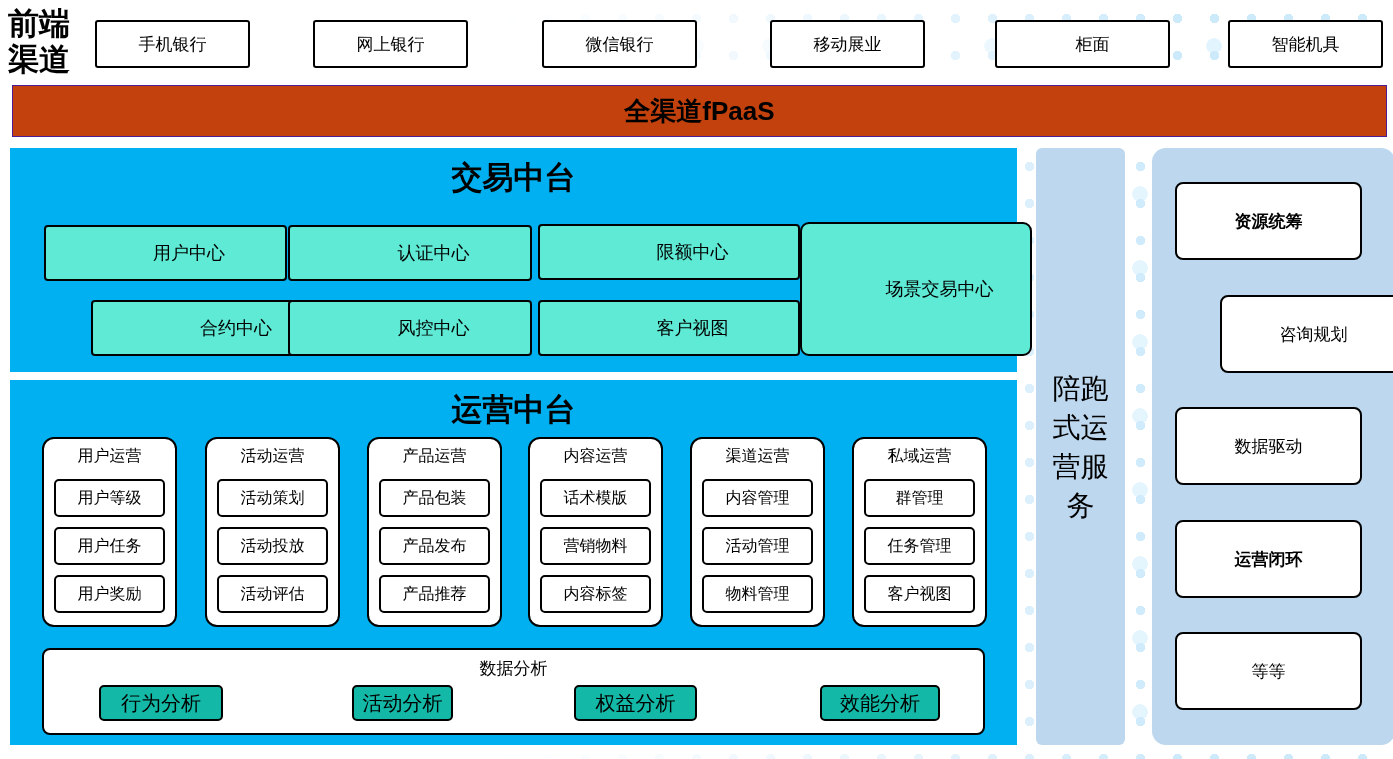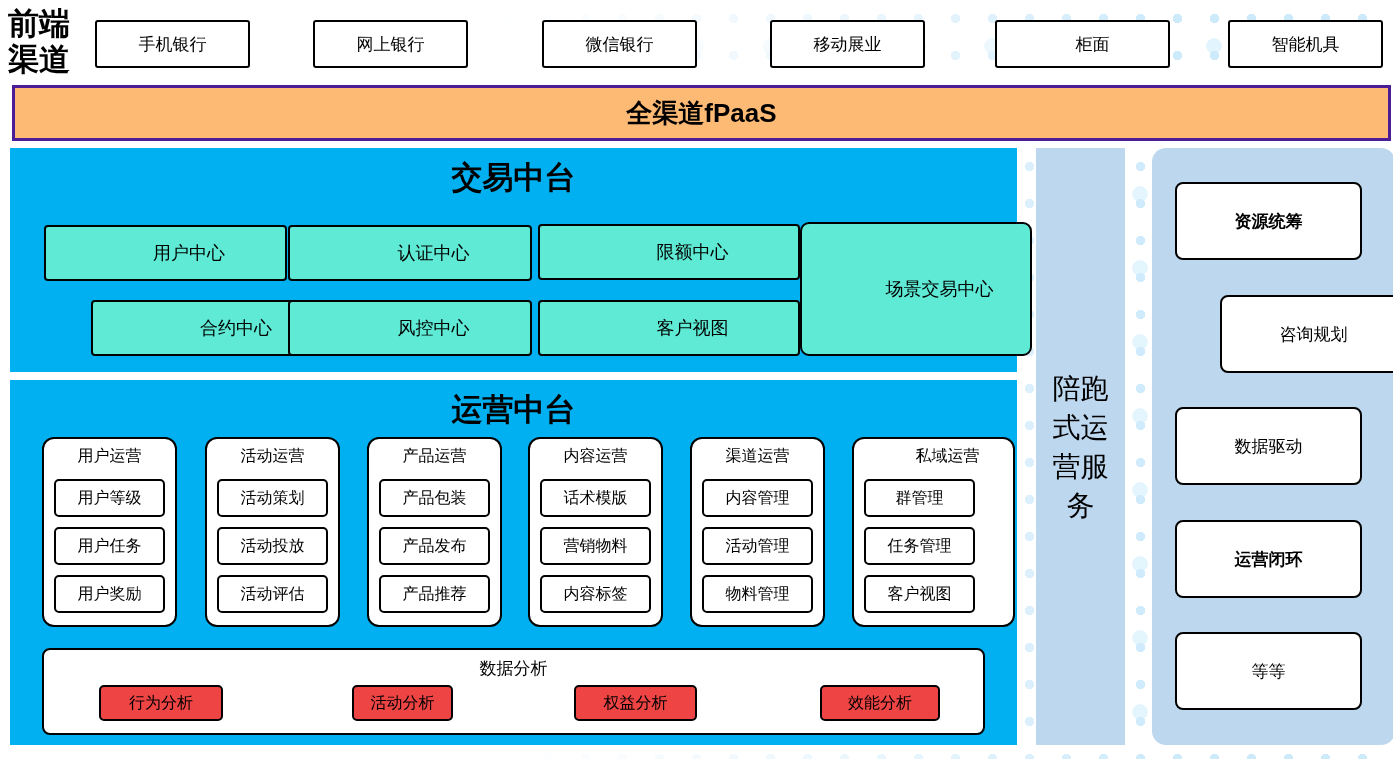--- a/index.html
+++ b/index.html
@@ -20,21 +20,21 @@
   .serif{font-family:"Liberation Serif","DejaVu Serif",serif;}
 
   .frontend-label{position:absolute;left:8px;top:6px;width:86px;
     font-size:31px;font-weight:bold;line-height:36px;text-align:left;}
 
   .channel-box{position:absolute;top:20px;height:44px;width:151px;
     background:#fff;border:2.5px solid #000;border-radius:3px;
     display:flex;align-items:center;justify-content:center;font-size:17px;}
 
   .fpaas{position:absolute;left:12px;top:85px;width:1373px;height:50px;
-    background:#fdba74;border:3px solid #4c1d95;
+    background:#c2410c;border:1px solid #4c1d95;
     display:flex;align-items:center;justify-content:center;
     font-size:26px;font-weight:600;}
 
   .cyan-panel{position:absolute;left:10px;width:1007px;background:#00b0f0;}
   .panel-title{width:100%;text-align:center;font-size:31px;font-weight:bold;
     padding-top:9px;}
 
   .node{position:absolute;background:#5eead4;border:2px solid #000;border-radius:4px;
     display:flex;align-items:center;justify-content:center;font-size:18px;padding-left:47px;}
 
@@ -44,26 +44,26 @@
     border:2px solid #000;border-radius:12px;}
   .op-col-header{text-align:center;font-size:16px;margin-top:7px;}
   .op-item{position:absolute;left:10px;width:107px;height:34px;background:#fff;
     border:2px solid #000;border-radius:5px;
     display:flex;align-items:center;justify-content:center;font-size:16px;}
   .op-item.i0{top:40px;} .op-item.i1{top:88px;} .op-item.i2{top:136px;}
 
   .analysis{position:absolute;left:32px;top:268px;width:939px;height:83px;
     background:#fff;border:2px solid #000;border-radius:8px;}
   .analysis-title{text-align:center;font-size:17px;margin-top:7px;}
-  .analysis-item{position:absolute;top:35px;height:32px;background:#ef4444;
+  .analysis-item{position:absolute;top:35px;height:32px;background:#14b8a6;
     border:2px solid #000;border-radius:5px;
-    display:flex;align-items:center;justify-content:center;font-size:16px;}
+    display:flex;align-items:center;justify-content:center;font-size:20px;}
 
   .side-bar{position:absolute;left:1036px;top:148px;width:89px;height:597px;
-    background:#bdd7ee;display:flex;align-items:center;justify-content:center;}
+    background:#bdd7ee;display:flex;align-items:center;justify-content:center;border-radius:6px;}
   .side-bar-text{font-size:28px;font-weight:500;line-height:39px;text-align:center;}
 
   .svc-panel{position:absolute;left:1152px;top:148px;width:243px;height:597px;
     background:#bdd7ee;border-radius:14px;}
   .svc-box{position:absolute;left:23px;width:183px;height:74px;background:#fff;
     border:2px solid #000;border-radius:8px;
     display:flex;align-items:center;justify-content:center;font-size:17px;}
   .svc-box.s0{top:34px;} .svc-box.s1{top:147px;margin-left:45px;} .svc-box.s2{top:259px;}
   .svc-box.s3{top:372px;} .svc-box.s4{top:484px;}
   .svc-box.bold{font-weight:bold;}
@@ -125,21 +125,21 @@
       <div class="op-item i0">话术模版</div>
       <div class="op-item i1">营销物料</div>
       <div class="op-item i2">内容标签</div>
     </div>
     <div class="op-col" style="left:680px;">
       <div class="op-col-header">渠道运营</div>
       <div class="op-item i0">内容管理</div>
       <div class="op-item i1">活动管理</div>
       <div class="op-item i2">物料管理</div>
     </div>
-    <div class="op-col" style="left:842px;padding-left:28px;">
+    <div class="op-col" style="left:842px;">
       <div class="op-col-header">私域运营</div>
       <div class="op-item i0">群管理</div>
       <div class="op-item i1">任务管理</div>
       <div class="op-item i2">客户视图</div>
     </div>
 
     <div class="analysis">
       <div class="analysis-title">数据分析</div>
       <div class="analysis-item" style="left:55px;width:120px;">行为分析</div>
       <div class="analysis-item" style="left:308px;width:97px;">活动分析</div>

